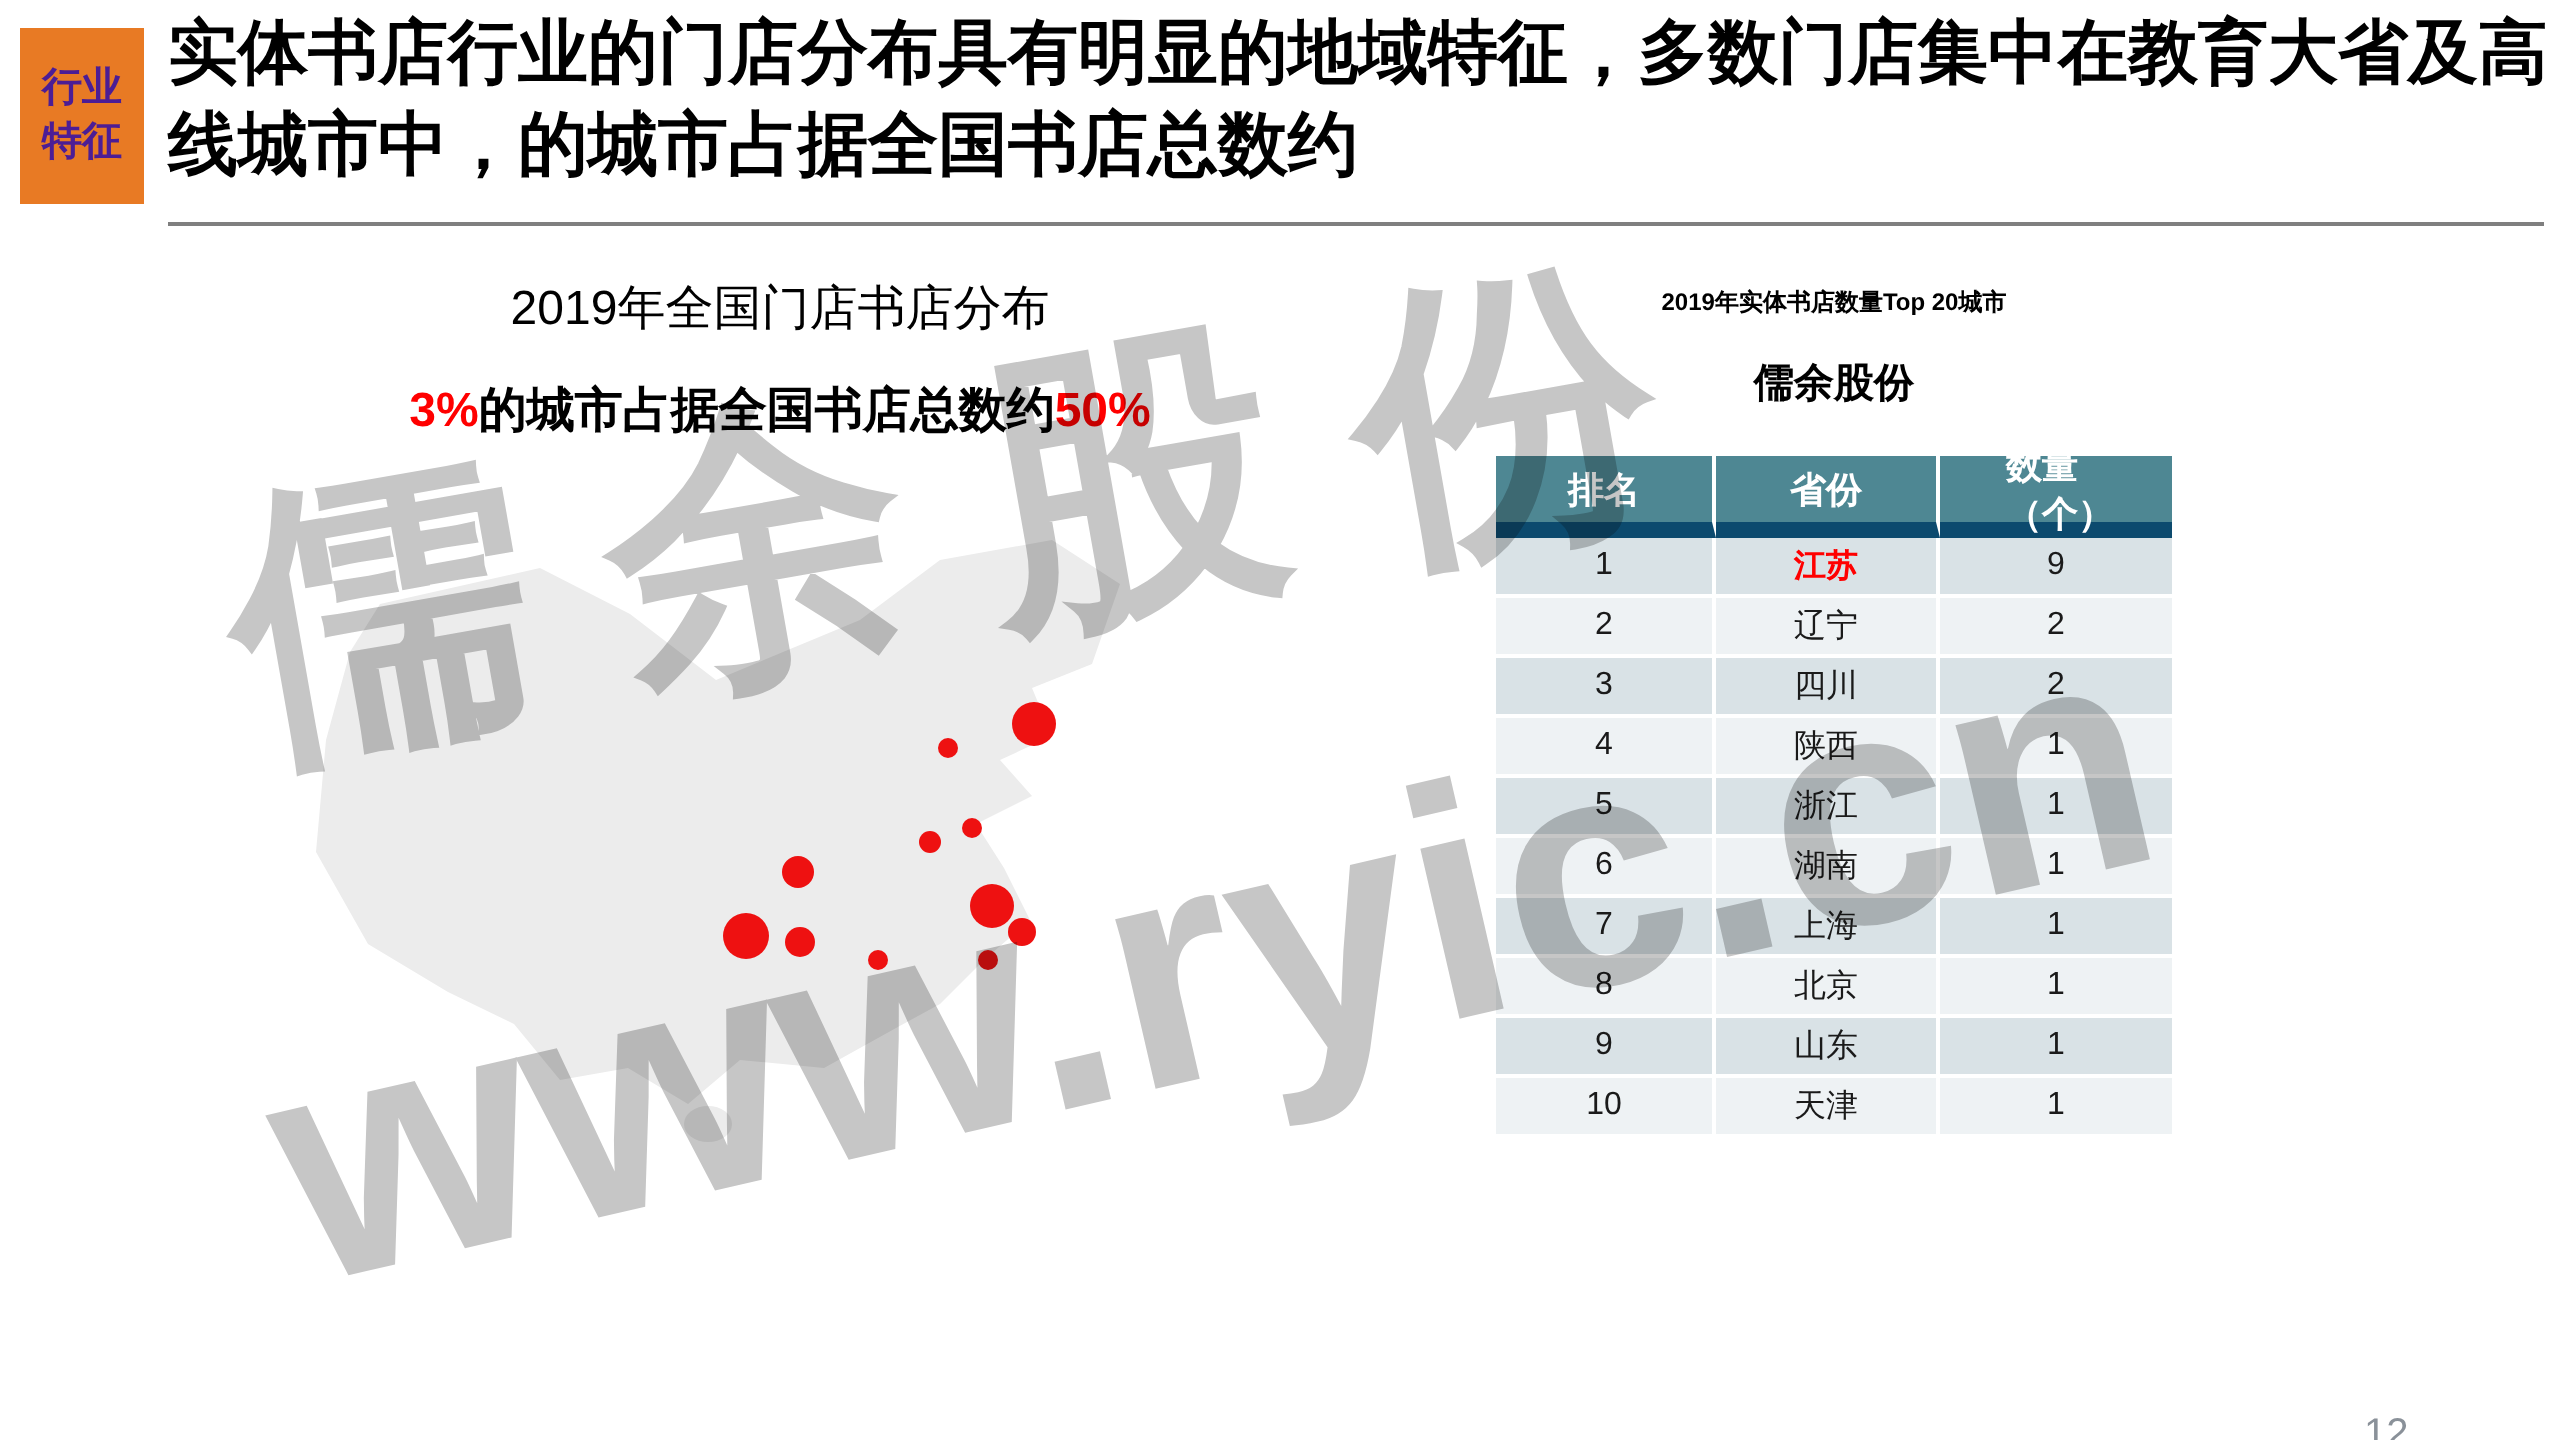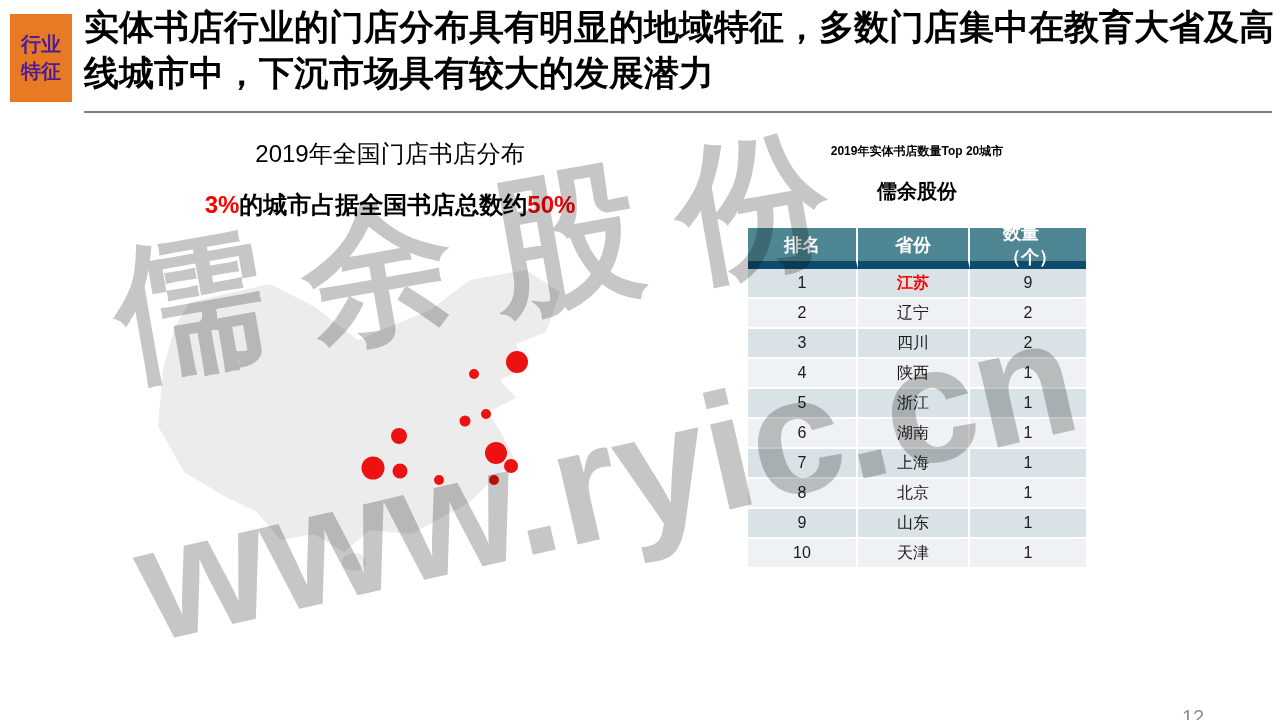--- a/index.html
+++ b/index.html
@@ -58,21 +58,21 @@
 </style>
 </head>
 <body>
 
 <div class="slide">
 
   <div class="badge">
     <span>行业</span>
     <span>特征</span>
   </div>
-  <h1 class="title">实体书店行业的门店分布具有明显的地域特征，多数门店集中在教育大省及高线城市中，下沉市场具有较大的发展潜力</h1>
+  <h1 class="title">实体书店行业的门店分布具有明显的地域特征，多数门店集中在教育大省及高线城市中，的城市占据全国书店总数约</h1>
   <div class="title-rule"></div>
 
   <div class="left-panel">
     <div class="lp-heading">2019年全国门店书店分布</div>
     <div class="lp-stat"><span class="red">3%</span><span>的城市占据全国书店总数约</span><span class="red">50%</span></div>
     <svg class="china-map" viewBox="0 0 520 310" xmlns="http://www.w3.org/2000/svg">
       <path class="map-shape" d="M60,40 L140,22 L185,45 L228,78 L300,48 L340,18 L396,8 L430,30 L416,70 L386,82 L396,106 L370,118 L386,136 L358,150 L372,172 L385,198 L362,218 L340,240 L318,252 L282,272 L240,268 L214,290 L184,272 L150,278 L127,250 L94,234 L54,210 L28,164 L33,108 L45,64 Z" fill="#ECECEC"></path>
       <ellipse class="map-shape" cx="224" cy="300" rx="12" ry="9" fill="#ECECEC"></ellipse>
     <circle cx="387" cy="100" r="11" fill="#EE1111"></circle>
         <circle cx="344" cy="112" r="5" fill="#EE1111"></circle>

